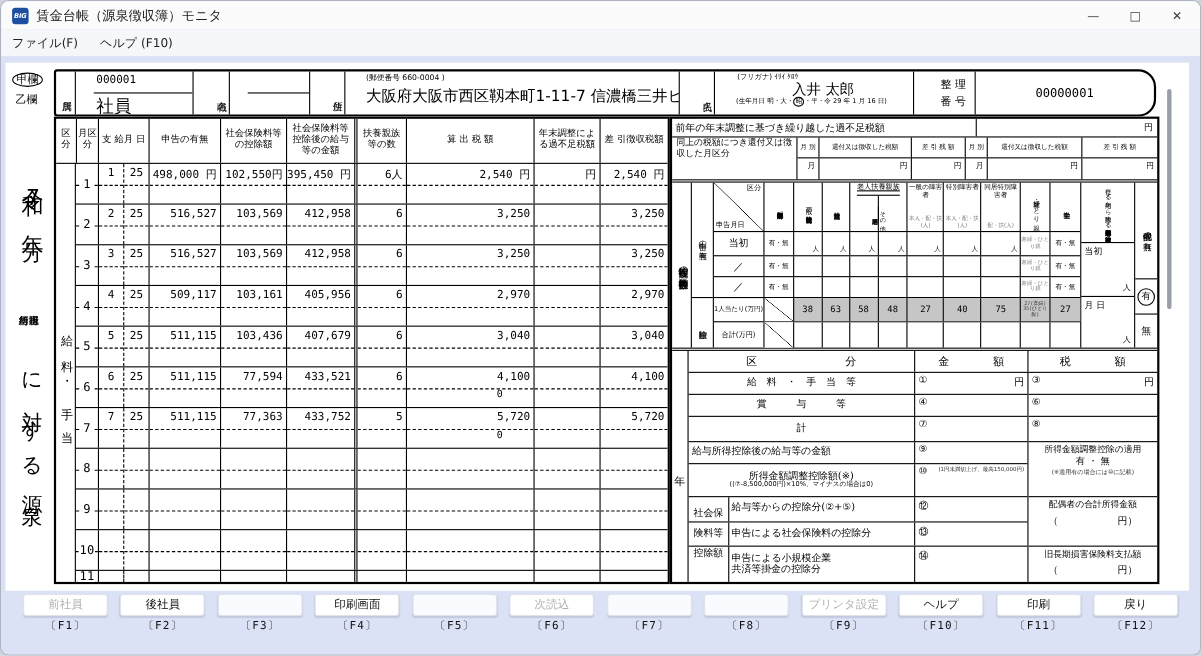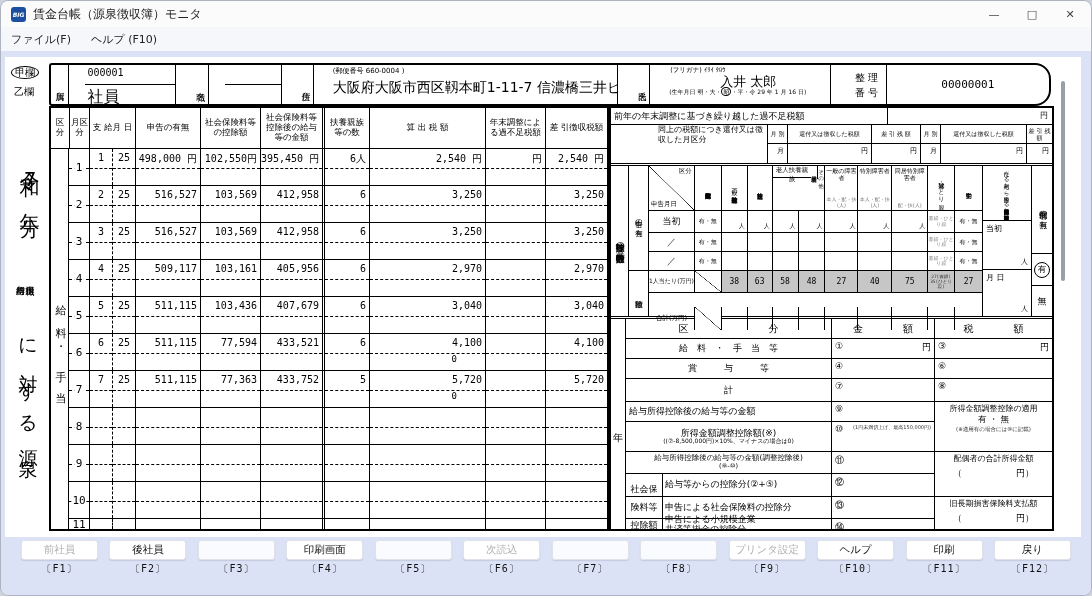--- a/index.html
+++ b/index.html
@@ -61,42 +61,42 @@
   .rowno{position:absolute;top:50%;left:50%;transform:translate(-50%,-50%);font-size:11px;
          font-family:"DejaVu Sans Mono","DejaVu Sans",monospace;background:#fff;padding:0 1px;}
   
   .rpanel{border:2px solid #000;box-sizing:border-box;background:#fff;display:flex;flex-direction:column;overflow:hidden;}
   .s1{height:55px;flex:none;display:flex;flex-direction:column;}
   .s1title{height:17px;display:flex;border-bottom:1px solid #000;box-sizing:border-box;}
   .s1title .t{width:276px;font-size:9px;padding:2px 0 0 3px;box-sizing:border-box;white-space:nowrap;}
   .s1title .u{flex:1;border-left:1px solid #000;font-size:8px;text-align:right;padding:2px 4px 0 0;box-sizing:border-box;}
   .s1cols{flex:1;display:flex;}
   .s1c{border-left:1px solid #000;box-sizing:border-box;display:flex;flex-direction:column;}
-  .s1c:first-child{border-left:none;margin-left:43px;}
+  .s1c:first-child{border-left:none;}
   .s1c .h{height:19px;border-bottom:1px solid #000;font-size:6px;line-height:1.2;display:flex;align-items:center;justify-content:center;text-align:center;box-sizing:border-box;padding:0 1px;}
   .s1c .uu{flex:1;font-size:7px;text-align:right;padding:2px 3px 0 0;box-sizing:border-box;}
   .s1label{width:113px;font-size:8px;line-height:1.3;display:flex;align-items:center;padding-left:4px;box-sizing:border-box;}
   
   .s2{height:150px;flex:none;border-top:3px double #000;box-sizing:content-box;display:flex;}
   .colA{width:18px;border-right:1px solid #000;display:flex;align-items:center;justify-content:center;box-sizing:border-box;}
   .colA span{font-size:9px;line-height:1.05;}
   .colB{width:20px;border-right:1px solid #000;display:flex;flex-direction:column;box-sizing:border-box;}
   .colB .b1{height:105px;border-bottom:1px solid #000;display:flex;align-items:center;justify-content:center;box-sizing:border-box;}
   .colB .b2{flex:1;display:flex;align-items:center;justify-content:center;}
   .colB span{font-size:7.5px;line-height:1.05;}
   .s2mid{width:334px;display:flex;flex-direction:column;border-right:1px solid #000;box-sizing:border-box;}
   .dhrow{height:45px;display:flex;border-bottom:1px solid #000;box-sizing:border-box;flex:none;}
   .dh{border-left:1px solid #000;box-sizing:border-box;display:flex;align-items:center;justify-content:center;overflow:hidden;}
   .dh:first-child{border-left:none;}
   .dh .vert{font-size:6px;line-height:1.1;}
   .dcorner{width:45px;position:relative;
      background:linear-gradient(to top right,transparent calc(50% - .5px),#000 50%,transparent calc(50% + .5px));}
   .dcorner .ct{position:absolute;top:1px;right:2px;font-size:6.5px;}
   .dcorner .cb{position:absolute;bottom:1px;left:2px;font-size:6.5px;}
-  .dgrp{flex-direction:row;align-items:flex-start;justify-content:flex-start;}
+  .dgrp{flex-direction:column;align-items:center;justify-content:flex-start;text-decoration:underline;}
   .dgrp .gt{height:12px;border-bottom:1px solid #000;font-size:6.5px;text-align:center;box-sizing:border-box;}
   .dgrp .gb{flex:1;display:flex;}
   .dgrp .gb div{flex:1;display:flex;align-items:center;justify-content:center;}
   .dgrp .gb div+div{border-left:1px solid #000;}
   .dhh{flex-direction:column;justify-content:space-between;padding:2px 0;font-size:6px;text-align:center;line-height:1.1;}
   .dhh .ds{color:#777;font-size:5px;}
   .drow{display:flex;border-bottom:1px solid #000;box-sizing:border-box;flex:none;}
   .dr-label{width:45px;display:flex;align-items:center;justify-content:center;font-size:9px;box-sizing:border-box;}
   .dc{border-left:1px solid #000;box-sizing:border-box;overflow:hidden;position:relative;}
   .dc.cnt{display:flex;align-items:flex-end;justify-content:flex-end;font-size:6px;padding:0 2px 1px 0;}
@@ -860,21 +860,21 @@
             <div class="dc w26">38</div>
             <div class="dc w25">63</div>
             <div class="dc w26b">58</div>
             <div class="dc w27b">48</div>
             <div class="dc w33">27</div>
             <div class="dc w34">40</div>
             <div class="dc w36">75</div>
             <div class="dc w27c tinyv">27(寡婦) 35(ひとり親)</div>
             <div class="dc w28">27</div>
           </div>
-          <div class="drow" style="height:23px;border-bottom:none;margin-top:14px;">
+          <div class="drow" style="height:23px;border-bottom:none;">
             <div class="dr-label" style="font-size:6.5px">合計(万円)</div>
             <div class="dc w27 diag"></div>
               <div class="dc w26"></div>
               <div class="dc w25"></div>
             <div class="dc w26b"></div>
               <div class="dc w27b"></div>
               <div class="dc w33"></div>
             <div class="dc w34"></div>
               <div class="dc w36"></div>
               <div class="dc w27c"></div>
@@ -950,30 +950,20 @@
               <div class="crow" style="height:30px">
                 <div class="clabel">
                   <div style="font-size:9px">所得金額調整控除額(※)</div>
                   <div style="font-size:6px">((⑦-8,500,000円)×10%、マイナスの場合は0)</div>
                 </div>
                 <div class="camt">
                     <span>⑩</span>
                     <span class="nt">(1円未満切上げ、最高150,000円)</span>
                   </div>
               </div>
-              <div class="crow" style="height:22px">
-                <div class="clabel">
-                  <div style="font-size:7.5px">給与所得控除後の給与等の金額(調整控除後)</div>
-                  <div style="font-size:6.5px">(⑨-⑩)</div>
-                </div>
-                <div class="camt">
-                    <span>⑪</span>
-                    <span></span>
-                  </div>
-              </div>
               <div class="crow" style="height:23px">
                 <div class="cgl" style="align-items:flex-end;padding-bottom:1px;">社会保</div>
                 <div class="csub">給与等からの控除分(②+⑤)</div>
                 <div class="camt">
                     <span>⑫</span>
                     <span></span>
                   </div>
               </div>
               <div class="crow" style="height:22px">
                 <div class="cgl">険料等</div>

